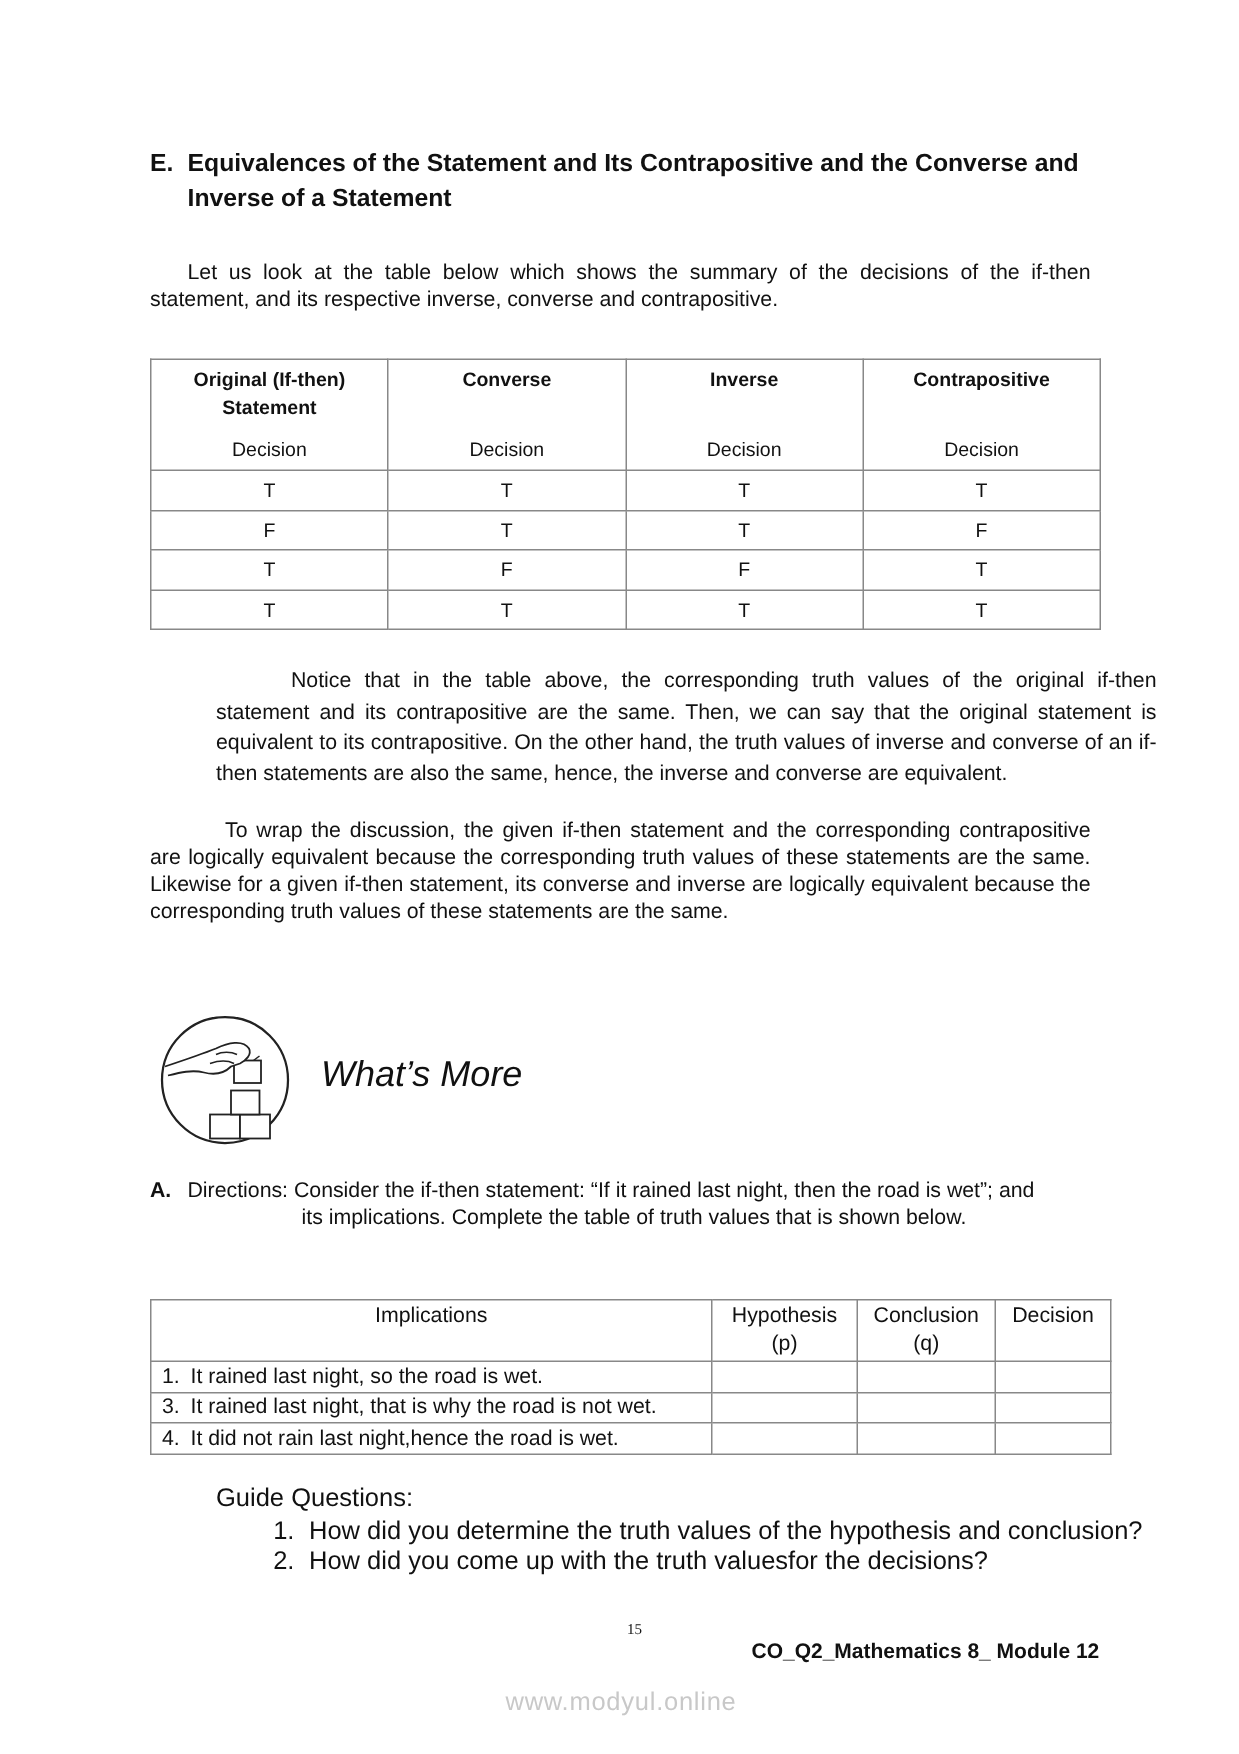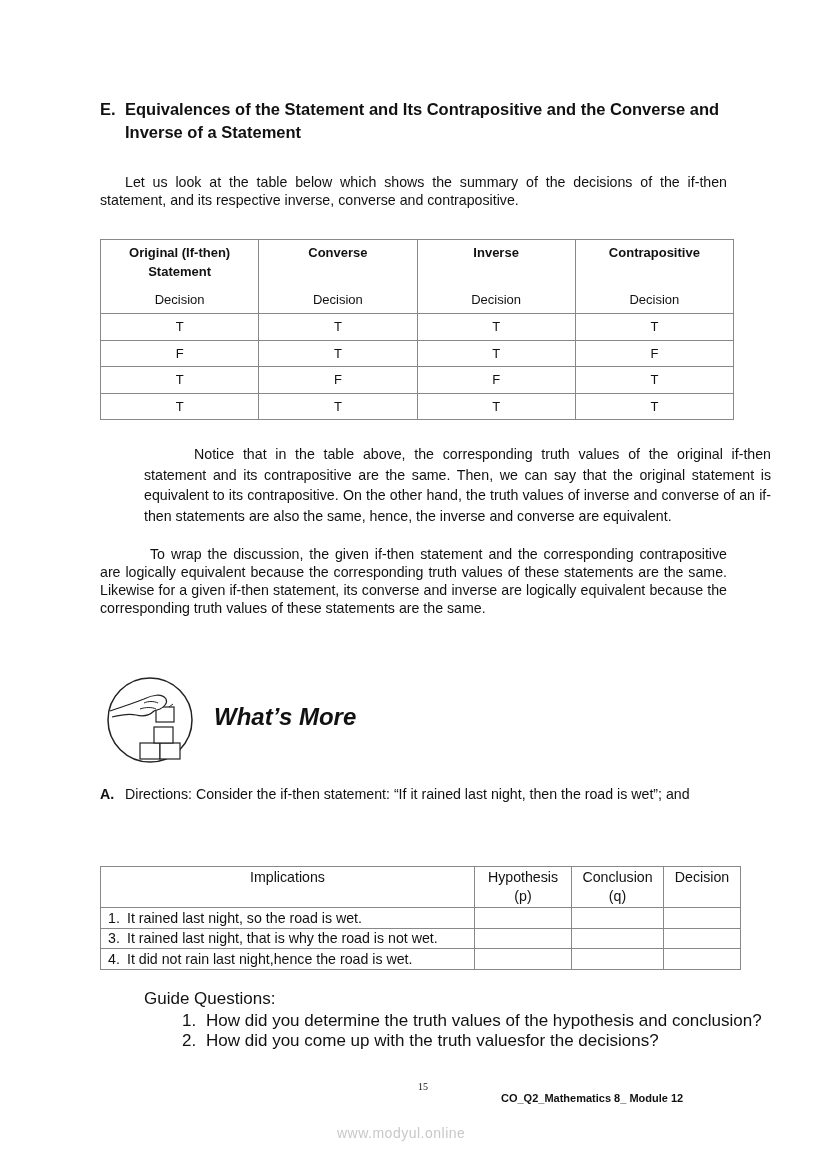--- a/index.html
+++ b/index.html
@@ -20,39 +20,39 @@
   .t1 td, .t1 th { border: 1px solid #888; text-align: center; padding: 0; }
   .t1 th { font-weight: bold; vertical-align: top; padding-top: 3px; height: 70px; position: relative; width: 25%; line-height: 19px; }
   .t1 th .dec { position: absolute; left: 0; right: 0; bottom: 4px; font-weight: normal; }
   .t1 td { height: 25.5px; }
 
   .notice { left: 100px; top: 444px; width: 627px; line-height: 20.5px; margin-left: 44px; }
   .notice .indent, .wrap .indent { padding-left: 50px; }
   .wrap { left: 100px; top: 545px; width: 627px; }
 
   .wm-icon { left: 104px; top: 673px; width: 100px; height: 94px; }
-  .wm-title { left: 214px; top: 703px; font-size: 24px; font-weight: bold; font-style: italic; }
+  .wm-title { left: 214px; top: 703px; font-size: 24px; font-weight: normal; font-style: italic; }
 
   .directions { left: 100px; top: 785px; width: 640px; font-size: 14.2px; line-height: 18px; }
   .directions .lbl { font-weight: bold; display: inline-block; width: 25px; }
   .directions .l2 { padding-left: 101px; }
 
   .t2 { left: 100px; top: 837px; width: 641px; font-size: 14.2px; margin-top: 29px; }
   .t2 td, .t2 th { border: 1px solid #888; padding: 0; }
   .t2 th { font-weight: normal; text-align: center; vertical-align: top; line-height: 19px; padding-top: 1px; height: 39px; }
   .t2 td { height: 19.5px; }
   .t2 .num { display: inline-block; width: 26px; padding-left: 7px; box-sizing: border-box; }
 
   .guide { left: 100px; top: 989px; font-size: 17px; line-height: 20px; margin-left: 44px; }
   .guide ol { margin: 2px 0 0 0; padding-left: 57px; }
   .guide li { padding-left: 5px; }
 
   .page-num { left: 418px; top: 1081px; font-family: "Liberation Serif", serif; font-size: 10px; }
-  .footer { left: 501px; top: 1092px; font-size: 11px; font-weight: bold; }
-  .site { left: 337px; top: 1125px; font-size: 14px; color: #c8c8c8; letter-spacing: 0.5px; }
+  .footer { left: 501px; top: 1092px; font-size: 14px; font-weight: bold; }
+  .site { left: 337px; top: 1125px; font-size: 17px; color: #c8c8c8; letter-spacing: 0.5px; }
 </style>
 </head>
 <body>
 
 <div class="abs section-title">
   <div><span class="letter">E.</span><span>Equivalences of the Statement and Its Contrapositive and the Converse and</span></div>
   <div class="line2">Inverse of a Statement</div>
 </div>
 
 <div class="abs para intro"><span class="indent"></span><span>Let us look at the table below which shows the summary of the decisions of the if-then statement, and its respective inverse, converse and contrapositive.</span></div>
@@ -112,20 +112,21 @@
 
     <path d="M6 38 C18 34, 30 30, 40 26 C48 22, 58 20, 62 26 C64 30, 60 34, 56 36 L50 38 C46 42, 40 44, 32 42 C24 40, 16 42, 8 44" fill="#fff" stroke="#222" stroke-width="1.2"></path>
     <path d="M40 30 C44 28, 50 28, 54 30" fill="none" stroke="#222" stroke-width="1"></path>
     <path d="M36 36 C42 34, 48 34, 52 36" fill="none" stroke="#222" stroke-width="1"></path>
   </svg>
 </div>
 <div class="abs wm-title">What’s More</div>
 
 <div class="abs directions">
   <div><span class="lbl">A.</span><span>Directions: Consider the if-then statement: “If it rained last night, then the road is wet”; and</span></div>
+  <div class="l2">its implications. Complete the table of truth values that is shown below.</div>
 </div>
 
 <table class="abs t2">
   <thead>
     <tr>
       <th style="width:373px">Implications</th>
       <th style="width:96px">
           <div>Hypothesis</div>
           <div>(p)</div>
         </th>

